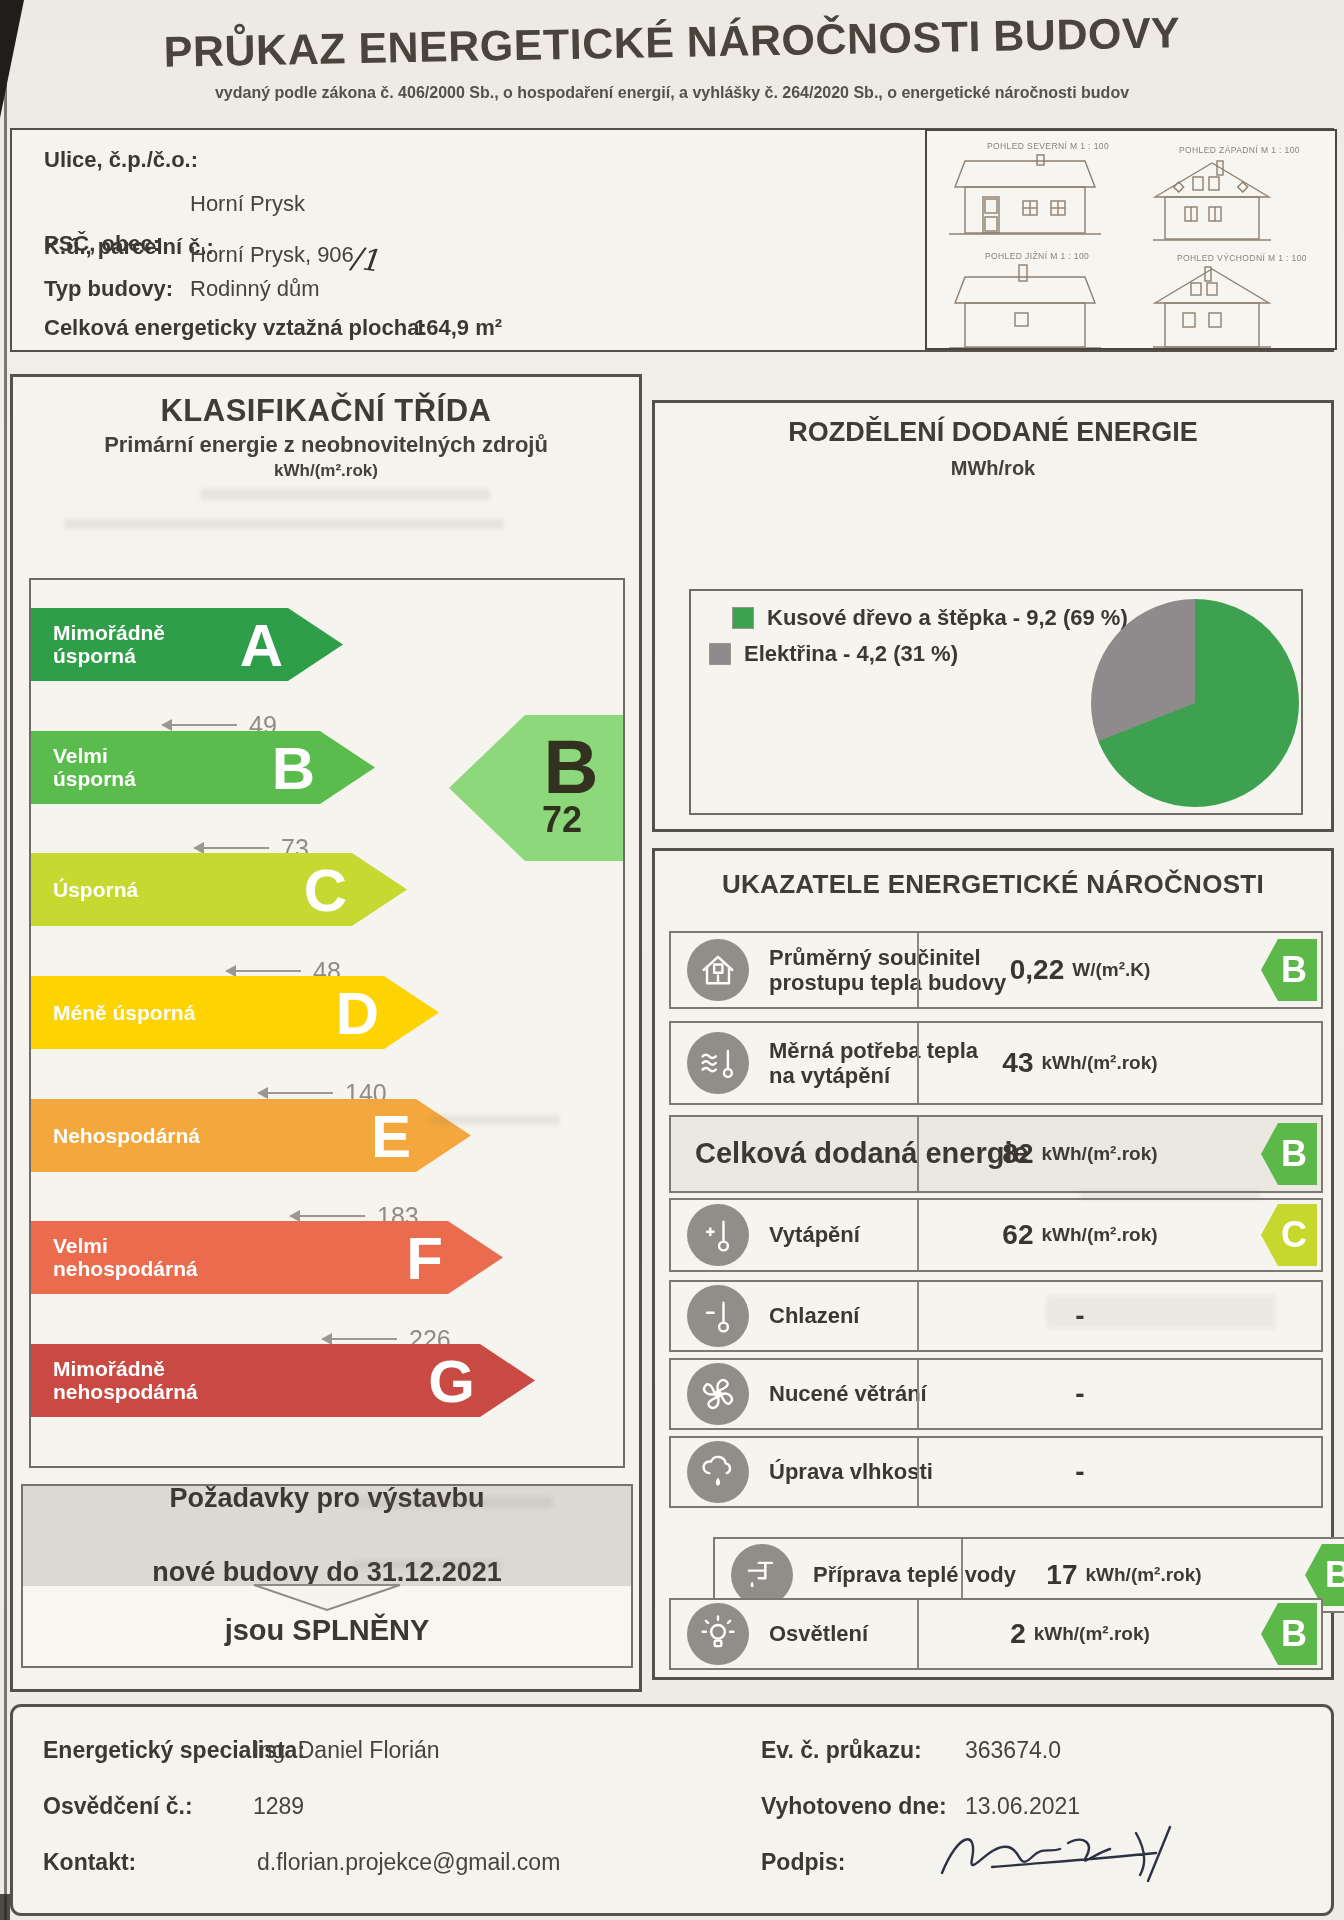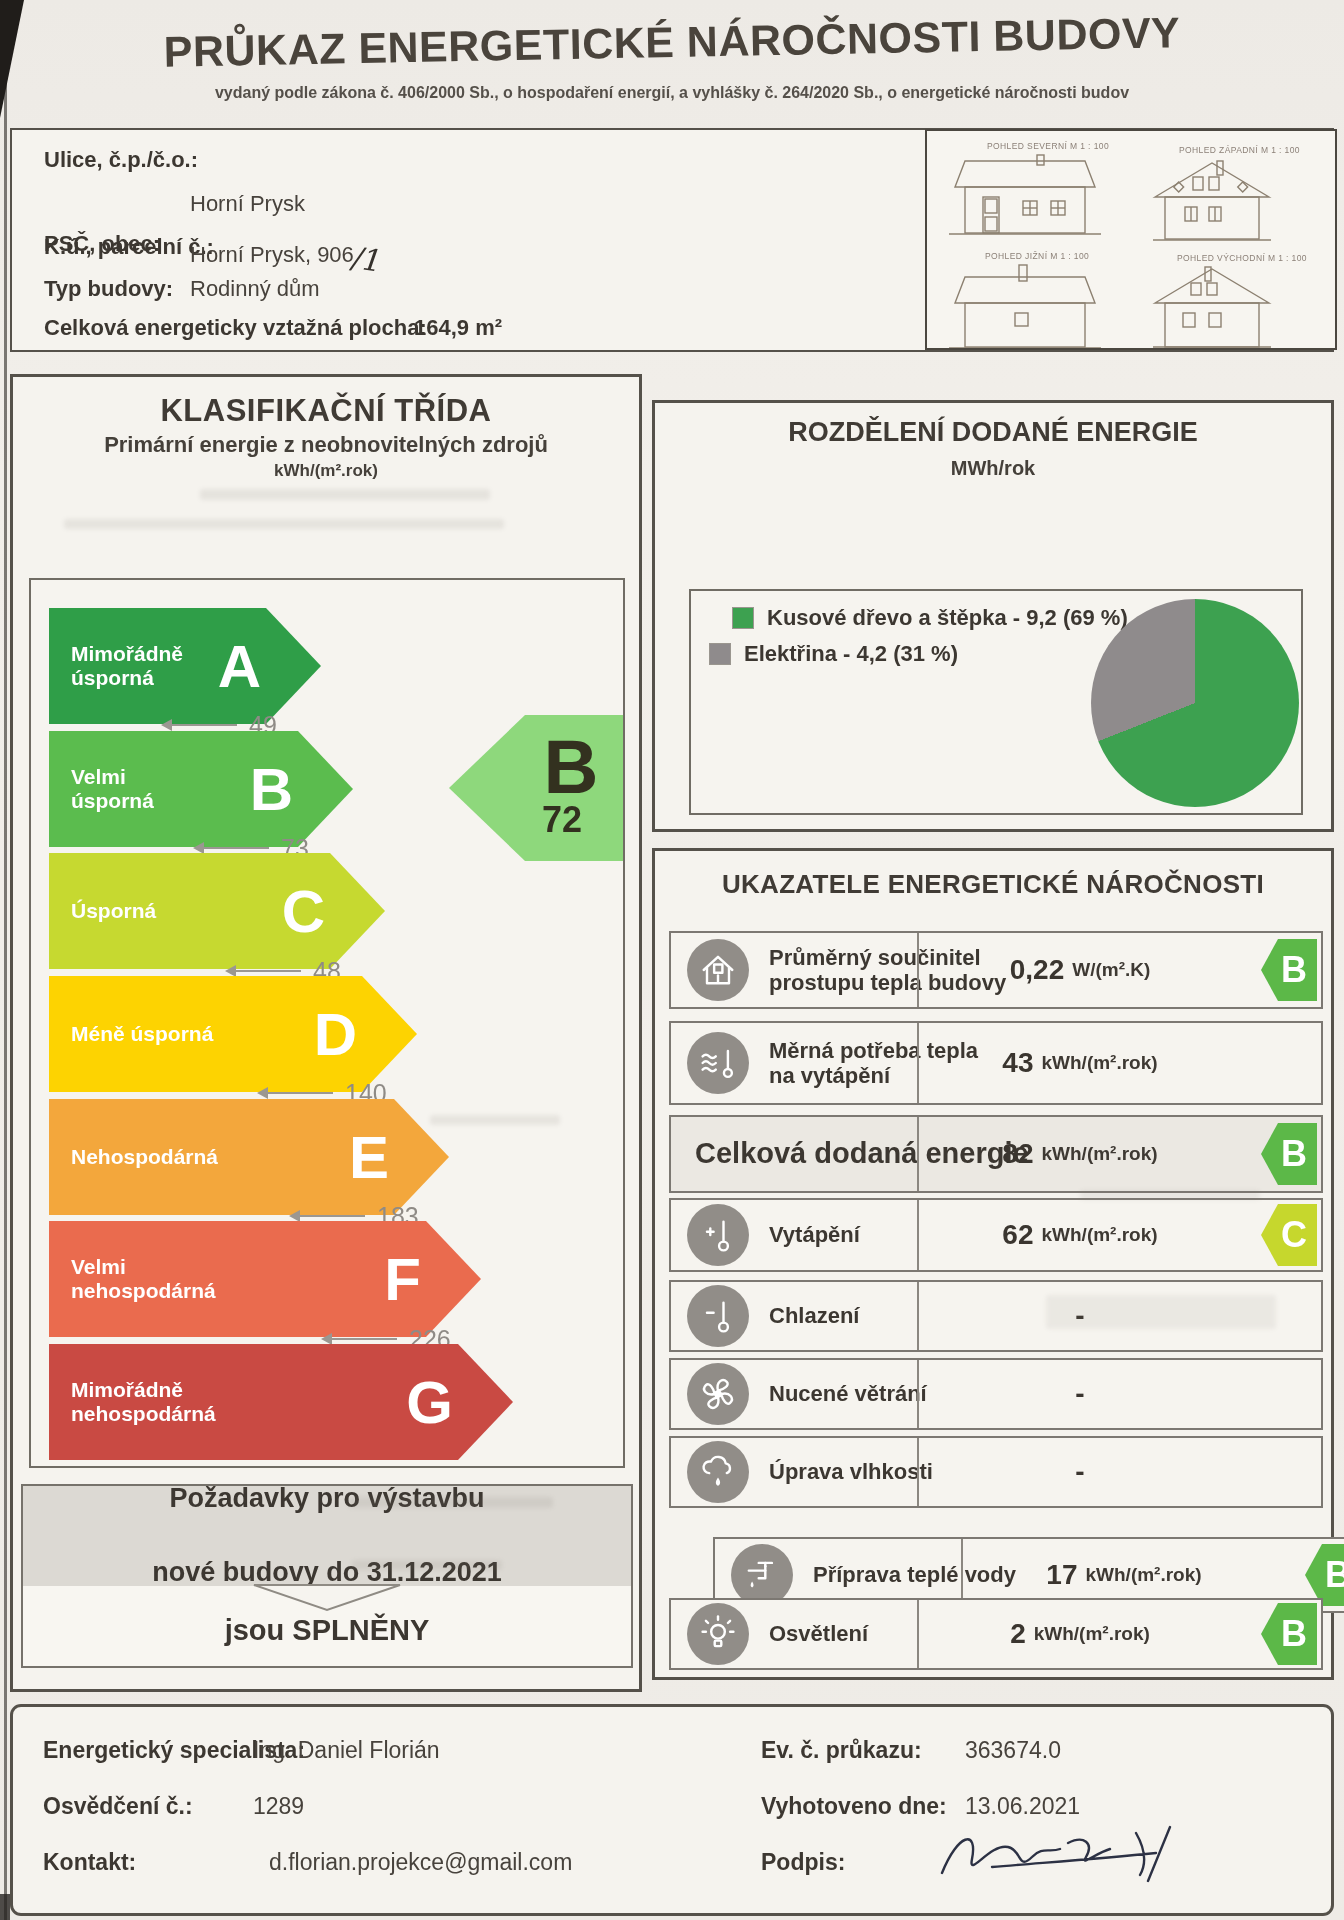--- a/index.html
+++ b/index.html
@@ -31,22 +31,22 @@
   
   .draw-box{position:absolute;left:913px;top:-1px;width:412px;height:221px;border:2px solid #4b4740;
             background:#f7f5f0;box-sizing:border-box;overflow:hidden;}
   .draw-cap{position:absolute;font-size:8.5px;color:#8c8178;letter-spacing:.4px;white-space:nowrap;}
   .draw-box svg{position:absolute;stroke:#8c8070;fill:none;stroke-width:1.4;}
 
   
   .cls-title{position:absolute;top:16px;width:100%;text-align:center;font-size:31px;font-weight:bold;color:#403b35;letter-spacing:.5px;}
   .cls-sub{position:absolute;top:55px;width:100%;text-align:center;font-size:22px;font-weight:bold;color:#45403a;}
   .cls-unit{position:absolute;top:84px;width:100%;text-align:center;font-size:17px;font-weight:bold;color:#45403a;}
-  .cls-arrow{position:absolute;left:18px;height:116px;
-             clip-path:polygon(0 0,calc(100% - 55px) 0,100% 50%,calc(100% - 55px) 100%,0 100%);}
+  .cls-arrow{position:absolute;left:0;height:73px;
+             clip-path:polygon(0 0,calc(100% - 55px) 0,100% 50%,calc(100% - 55px) 100%,0 100%);padding-left:40px;}
   .cls-label{position:absolute;left:22px;top:50%;transform:translateY(-50%);color:#fff;font-weight:bold;
              font-size:21px;line-height:1.12;white-space:pre-line;}
   .cls-letter{position:absolute;right:60px;top:50%;transform:translateY(-50%);color:#fff;font-weight:bold;font-size:60px;}
   .thr{position:absolute;display:flex;align-items:center;height:24px;}
   .thr-line{width:74px;height:2px;background:#9b9791;position:relative;margin-right:12px;}
   .thr-line:before{content:'';position:absolute;left:-2px;top:-5px;border-right:11px solid #9b9791;
                    border-top:6px solid transparent;border-bottom:6px solid transparent;}
   .thr-num{font-size:25px;color:#8f8b86;}
   .cursor-arrow{position:absolute;left:418px;top:135px;width:174px;height:146px;display:flex;flex-direction:column;
                 align-items:center;justify-content:center;padding-left:70px;box-sizing:border-box;
@@ -442,21 +442,21 @@
         </div>
     </div>
   </div>
 
   <div class="panel" style="left:10px;top:1704px;width:1324px;height:212px;border-radius:11px;">
     <div class="ft-label" style="left:30px;top:30px;">Energetický specialista:</div>
     <div class="ft-value" style="left:240px;top:30px;">Ing. Daniel Florián</div>
     <div class="ft-label" style="left:30px;top:86px;">Osvědčení č.:</div>
     <div class="ft-value" style="left:240px;top:86px;">1289</div>
     <div class="ft-label" style="left:30px;top:142px;">Kontakt:</div>
-    <div class="ft-value" style="left:256px;top:142px;text-align:center;">d.florian.projekce@gmail.com</div>
+    <div class="ft-value" style="left:244px;top:142px;text-align:center;">d.florian.projekce@gmail.com</div>
 
     <div class="ft-label" style="left:748px;top:30px;">Ev. č. průkazu:</div>
     <div class="ft-value" style="left:952px;top:30px;">363674.0</div>
     <div class="ft-label" style="left:748px;top:86px;">Vyhotoveno dne:</div>
     <div class="ft-value" style="left:952px;top:86px;">13.06.2021</div>
     <div class="ft-label" style="left:748px;top:142px;">Podpis:</div>
     <div class="signature">
       <svg width="270" height="86" viewBox="0 0 270 86">
         <path d="M14 58 C30 18 50 14 44 44 C40 64 62 28 80 32 C94 35 90 56 104 42 C114 31 122 38 132 34 M140 28 C156 20 166 28 158 42 C152 52 168 38 182 34 M64 52 C110 48 170 44 228 38 M208 18 C216 32 220 46 212 60 M242 12 L220 66"></path>
       </svg>

